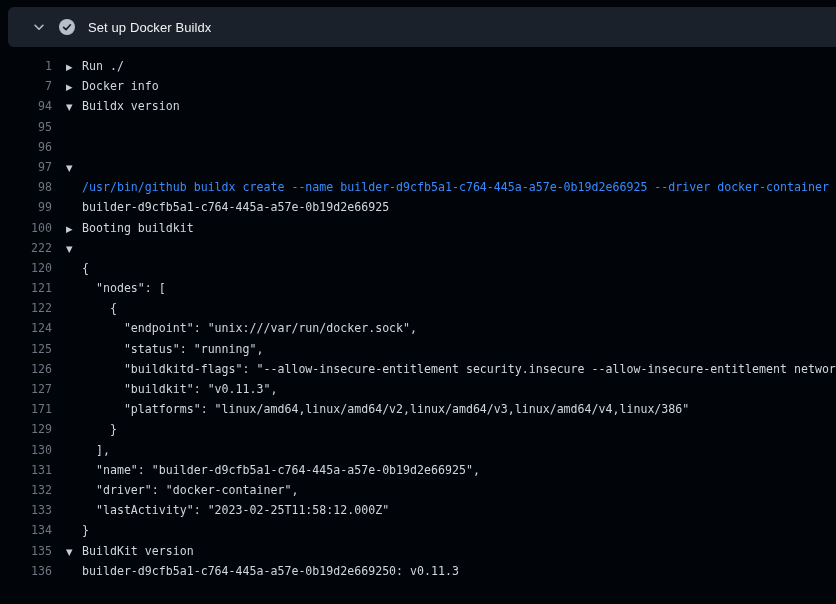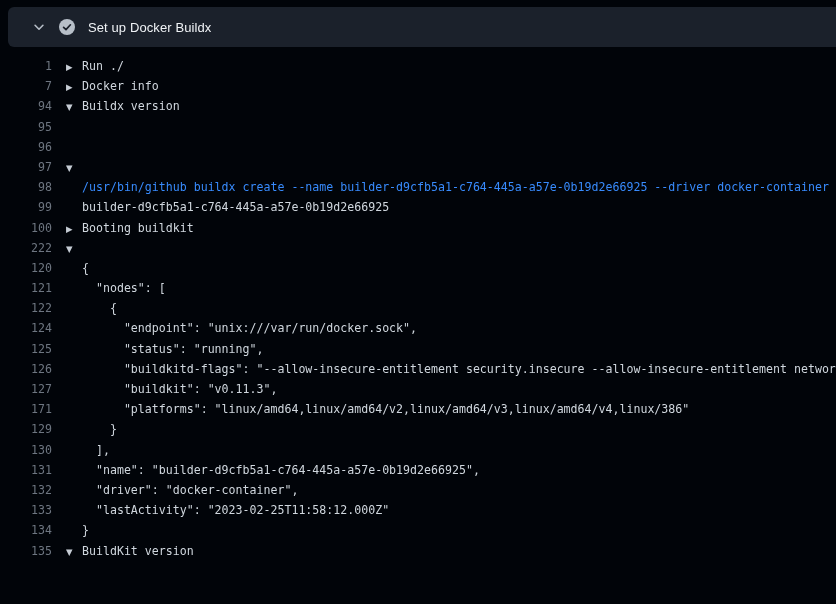--- a/index.html
+++ b/index.html
@@ -208,13 +208,18 @@
     <div class="row">
       <span class="num">134</span>
       <span class="icon-cell"></span>
       <span class="text">}</span>
     </div>
     <div class="row group">
       <span class="num">135</span>
       <span class="icon-cell">▼</span>
       <span class="text">BuildKit version</span>
     </div>
+    <div class="row">
+      <span class="num">136</span>
+      <span class="icon-cell"></span>
+      <span class="text">builder-d9cfb5a1-c764-445a-a57e-0b19d2e669250: v0.11.3</span>
+    </div>
   </div>
 
 </body></html>

